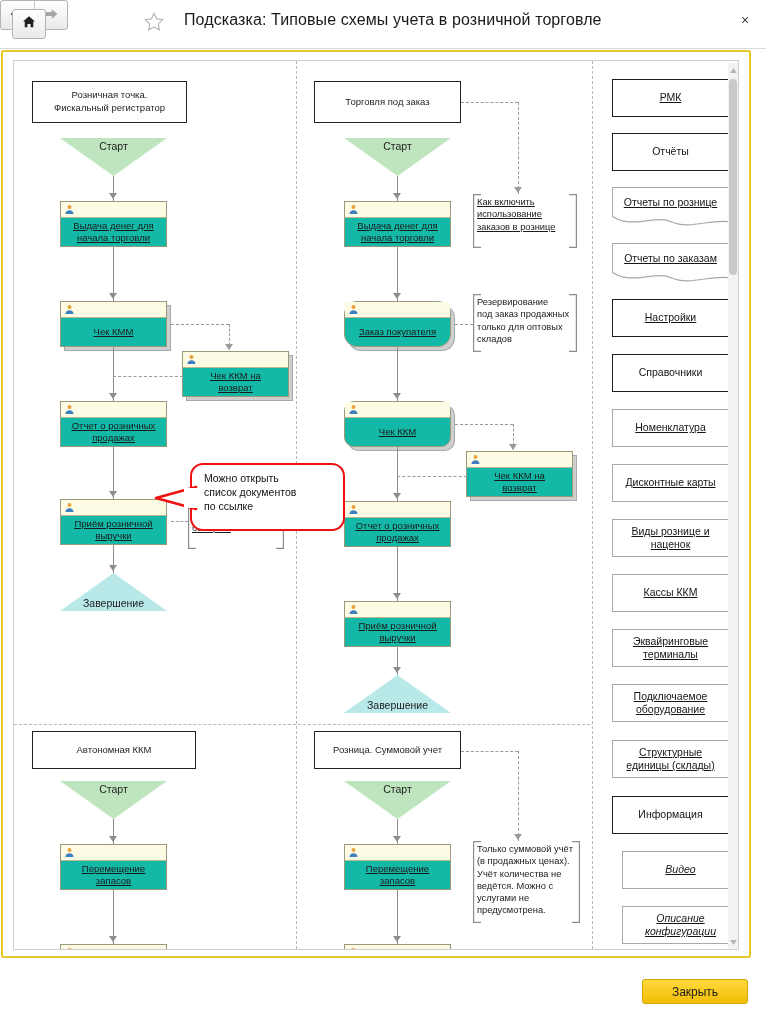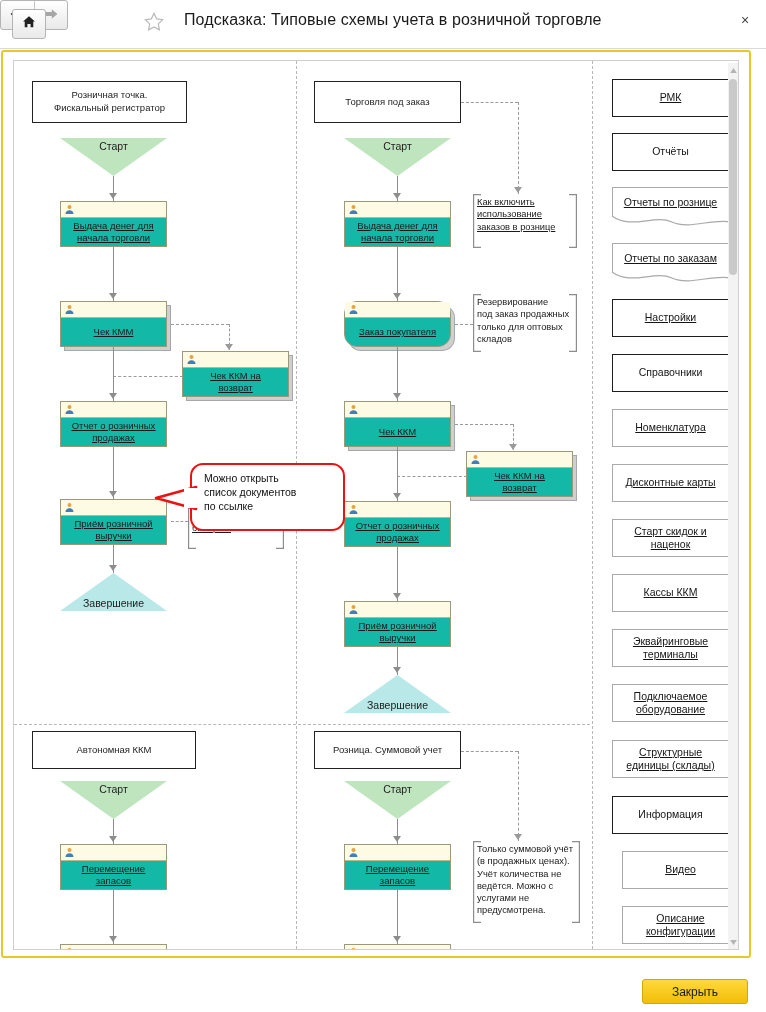--- a/index.html
+++ b/index.html
@@ -141,21 +141,21 @@
     padding:0 4px;
   }
   .sbtn.strong{border:1.6px solid #1e1e1e;}
   .sbtn.light{border:1px solid #a9a9a9;}
   .sbtn span{text-decoration:underline;}
   .sbtn.nolink span{text-decoration:none;}
   .sbtn.torn{border-bottom:0;}
   .sbtn.torn .rip{
     position:absolute;left:-1px;right:-1px;bottom:-11px;height:12px;
   }
-  .sbtn.indent{left:16px;width:117px;}
+  .sbtn.indent{left:16px;width:117px;font-style:italic;}
 
   
   #sbar{
     position:absolute;right:2px;top:2px;width:10px;height:886px;
     background:#f3f3f3;
   }
   #sbar .thumb{position:absolute;left:1px;top:16px;width:8px;height:196px;
     background:#c9c9c9;border-radius:4px;}
   #sbar .up,#sbar .dn{position:absolute;left:1px;width:8px;height:12px;
     display:flex;align-items:center;justify-content:center;}
@@ -379,21 +379,21 @@
           <span>Резервирование</span><br>
           <span>под заказ продажных</span><br>
           <span>только для оптовых</span><br>
           <span>складов</span>
         </div>
       </div>
 
       <div class="ln lnv" style="left:383px;top:286px;height:54px;"></div>
       <div class="arw" style="left:379px;top:332px;"></div>
 
-      <div class="node stack" style="left:330px;top:340px;width:107px;height:46px;">
+      <div class="node stack" style="left:330px;top:340px;width:107px;height:46px;border-radius:10px;">
         <div class="nhdr">
           <svg class="pic" viewBox="0 0 12 12">
             <circle cx="6" cy="3.2" r="2.2" fill="#e8a33d"></circle>
               <path d="M1.6 11c0-2.5 1.9-4.2 4.4-4.2S10.4 8.5 10.4 11z" fill="#3f7fbf"></path>
           </svg>
         </div>
         <div class="nbody">
           <span>Чек ККМ</span>
         </div>
       </div>
@@ -579,21 +579,21 @@
 
       <div class="sbtn light" style="top:348px;height:38px;">
         <span>Номенклатура</span>
       </div>
 
       <div class="sbtn light" style="top:403px;height:38px;">
         <span>Дисконтные карты</span>
       </div>
 
       <div class="sbtn light" style="top:458px;height:38px;">
-        <span>Старт скидок и наценок</span>
+        <span>Виды рознице и наценок</span>
       </div>
 
       <div class="sbtn light" style="top:513px;height:38px;">
         <span>Кассы ККМ</span>
       </div>
 
       <div class="sbtn light" style="top:568px;height:38px;">
         <span>Эквайринговые терминалы</span>
       </div>
 

